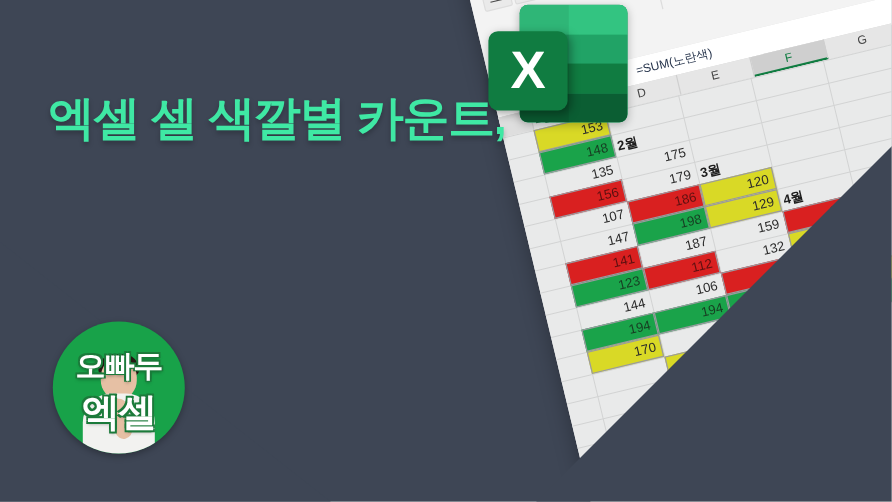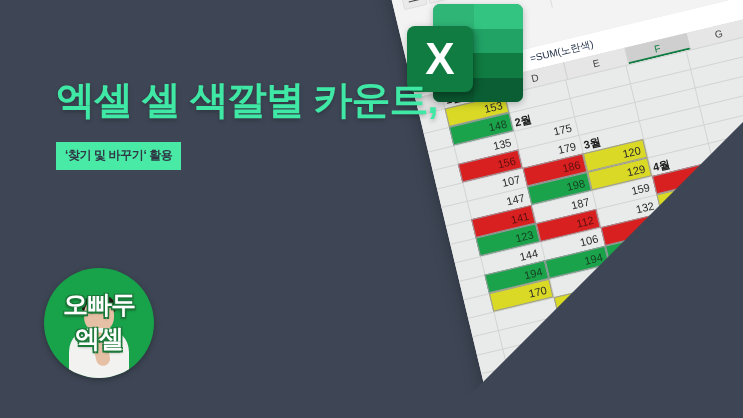--- a/index.html
+++ b/index.html
@@ -6,21 +6,21 @@
   html,body{margin:0;padding:0;}
   body{
     width:743px;height:418px;overflow:hidden;
     background:#3e4655;
     font-family:"Liberation Sans","DejaVu Sans",sans-serif;
     position:relative;
   }
   #stage{position:absolute;inset:0;overflow:hidden;}
 
   
-  .title-block{position:absolute;left:56px;top:78px;width:430px;z-index:40;}
+  .title-block{position:absolute;left:40px;top:78px;width:430px;z-index:40;}
   .title-line{
     font-size:39px;line-height:44px;font-weight:bold;
     color:#3fe8a4;letter-spacing:-1px;white-space:nowrap;
     text-shadow:0 2px 4px rgba(0,0,0,.25);
   }
   .subtitle-badge{
     display:inline-block;margin-top:20px;
     background:#49e9a6;color:#2f3745;
     font-size:12px;font-weight:bold;
     padding:5px 9px 6px 9px;letter-spacing:-.4px;
@@ -61,21 +61,21 @@
   }
   .logo .lt1,.logo .lt2{
     position:absolute;width:100%;text-align:center;
     font-weight:bold;color:#fff;letter-spacing:-1px;
     text-shadow:
       -1.5px -1.5px 0 #1b7a3a, 1.5px -1.5px 0 #1b7a3a,
       -1.5px  1.5px 0 #1b7a3a, 1.5px  1.5px 0 #1b7a3a,
       0 2px 3px rgba(0,0,0,.35);
   }
   .logo .lt1{top:20px;font-size:25px;}
-  .logo .lt2{top:54px;font-size:25px;}
+  .logo .lt2{top:54px;font-size:32px;}
 
   
   .excel-icon{position:absolute;left:407px;top:4px;width:120px;height:112px;z-index:35;}
   .excel-doc{
     position:absolute;left:26px;top:0;width:90px;height:98px;
     border-radius:7px;overflow:hidden;background:#21a366;
     box-shadow:0 2px 7px rgba(0,0,0,.25);
   }
   .excel-doc i{position:absolute;left:0;width:100%;display:block;}
   .eb1{top:0;height:25%;background:#33c481;}
@@ -331,21 +331,20 @@
       <i class="eb2"></i>
       <i class="eb3"></i>
       <i class="eb4"></i>
       <span class="split"></span>
     </div>
     <div class="excel-x">X</div>
   </div>
 
   <div class="title-block">
     <div class="title-line">엑셀 셀 색깔별 카운트,</div>
-    <div class="subtitle-badge">‘찾기 및 바꾸기‘ 활용</div>
   </div>
 
   <div class="logo">
     <div class="person">
       <div class="hair"></div>
       <div class="head"></div>
       <div class="body"></div>
       <div class="arm"></div>
     </div>
     <div class="logo-text">

